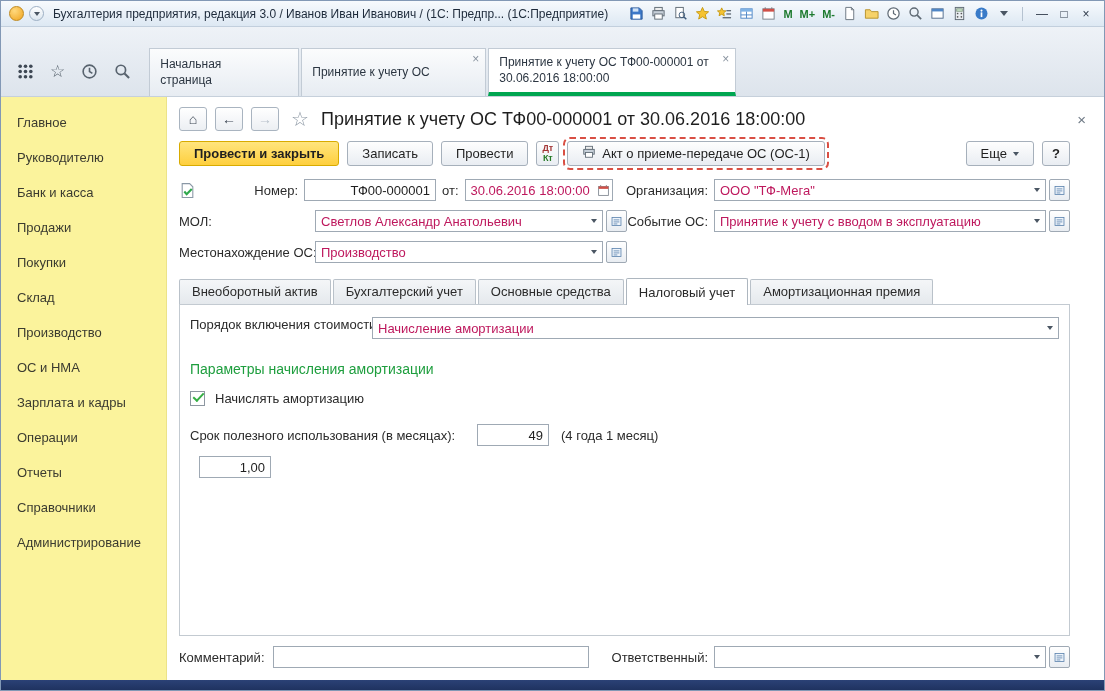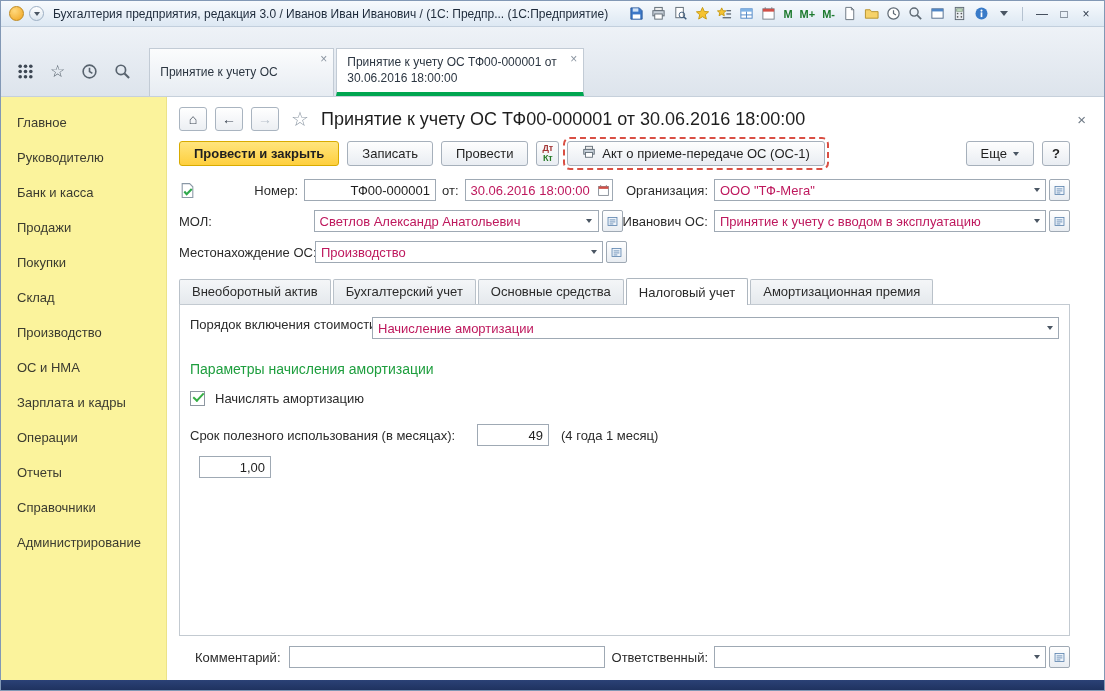--- a/index.html
+++ b/index.html
@@ -83,21 +83,21 @@
   .check-row { display:flex; align-items:center; gap:10px; }
   .checkbox { width:15px; height:15px; border:1px solid #8d97a1; background:#fff; position:relative; cursor:pointer; flex:0 0 auto; }
   .checkmark { position:absolute; left:2px; top:1px; width:11px; height:6px; border-left:2.5px solid #35ae44; border-bottom:2.5px solid #35ae44; transform:rotate(-47deg); }
   .num-row { display:flex; align-items:center; margin-top:18px; }
   .num-row + .num-row { margin-top:10px; }
   .num-label { width:278px; flex:0 0 278px; }
   .num-input { width:72px; text-align:right;margin-left:9px; }
   .hint { margin-left:12px; }
 
   
-  .footer-row { display:flex; align-items:center; padding:10px 34px 12px 28px; }
+  .footer-row { display:flex; align-items:center; padding:10px 34px 12px 12px; }
   .bottombar { flex:0 0 10px; background:linear-gradient(#2b4176,#1f3260); }
 
   .ta-right { text-align:right; }
   svg { flex:0 0 auto; }
 </style>
 </head>
 <body>
 
 <div class="window">
 
@@ -244,20 +244,23 @@
           </svg>
         </span>
       <span class="qi">
           <svg width="17" height="17" viewBox="0 0 16 16">
             <circle cx="6.5" cy="6.5" r="4.4" fill="none" stroke="#58636e" stroke-width="1.6"></circle>
             <line x1="9.9" y1="9.9" x2="14.2" y2="14.2" stroke="#58636e" stroke-width="2"></line>
           </svg>
         </span>
     </div>
     <div class="nav-tabs">
+      <div class="nav-tab t1">
+        <span>Начальная страница</span>
+      </div>
       <div class="nav-tab t2">
         <span>Принятие к учету ОС</span>
         <span class="tab-close">×</span>
       </div>
       <div class="nav-tab t3 active">
         <span>Принятие к учету ОС ТФ00-000001 от 30.06.2016 18:00:00</span>
         <span class="tab-close">×</span>
       </div>
     </div>
   </div>
@@ -365,21 +368,21 @@
         </span>
         <span class="open-btn">
             <svg width="13" height="13" viewBox="0 0 16 16">
               <rect x="2.5" y="3" width="11" height="10" fill="#eef4fb" stroke="#5b82ad"></rect>
               <line x1="4.5" y1="6" x2="11.5" y2="6" stroke="#5b82ad"></line>
               <line x1="4.5" y1="8.5" x2="11.5" y2="8.5" stroke="#5b82ad"></line>
               <line x1="4.5" y1="11" x2="9" y2="11" stroke="#5b82ad"></line>
             </svg>
           </span>
         <span class="rgroup">
-          <span class="flabel" style="margin-right:6px">Иванович ОС:</span>
+          <span class="flabel" style="margin-right:6px">Событие ОС:</span>
           <span class="combo" style="width:332px">
             <input value="Принятие к учету с вводом в эксплуатацию" style="">
             <span class="dd">
                 <span class="caret small"></span>
               </span>
           </span>
           <span class="open-btn">
               <svg width="13" height="13" viewBox="0 0 16 16">
                 <rect x="2.5" y="3" width="11" height="10" fill="#eef4fb" stroke="#5b82ad"></rect>
                 <line x1="4.5" y1="6" x2="11.5" y2="6" stroke="#5b82ad"></line>

